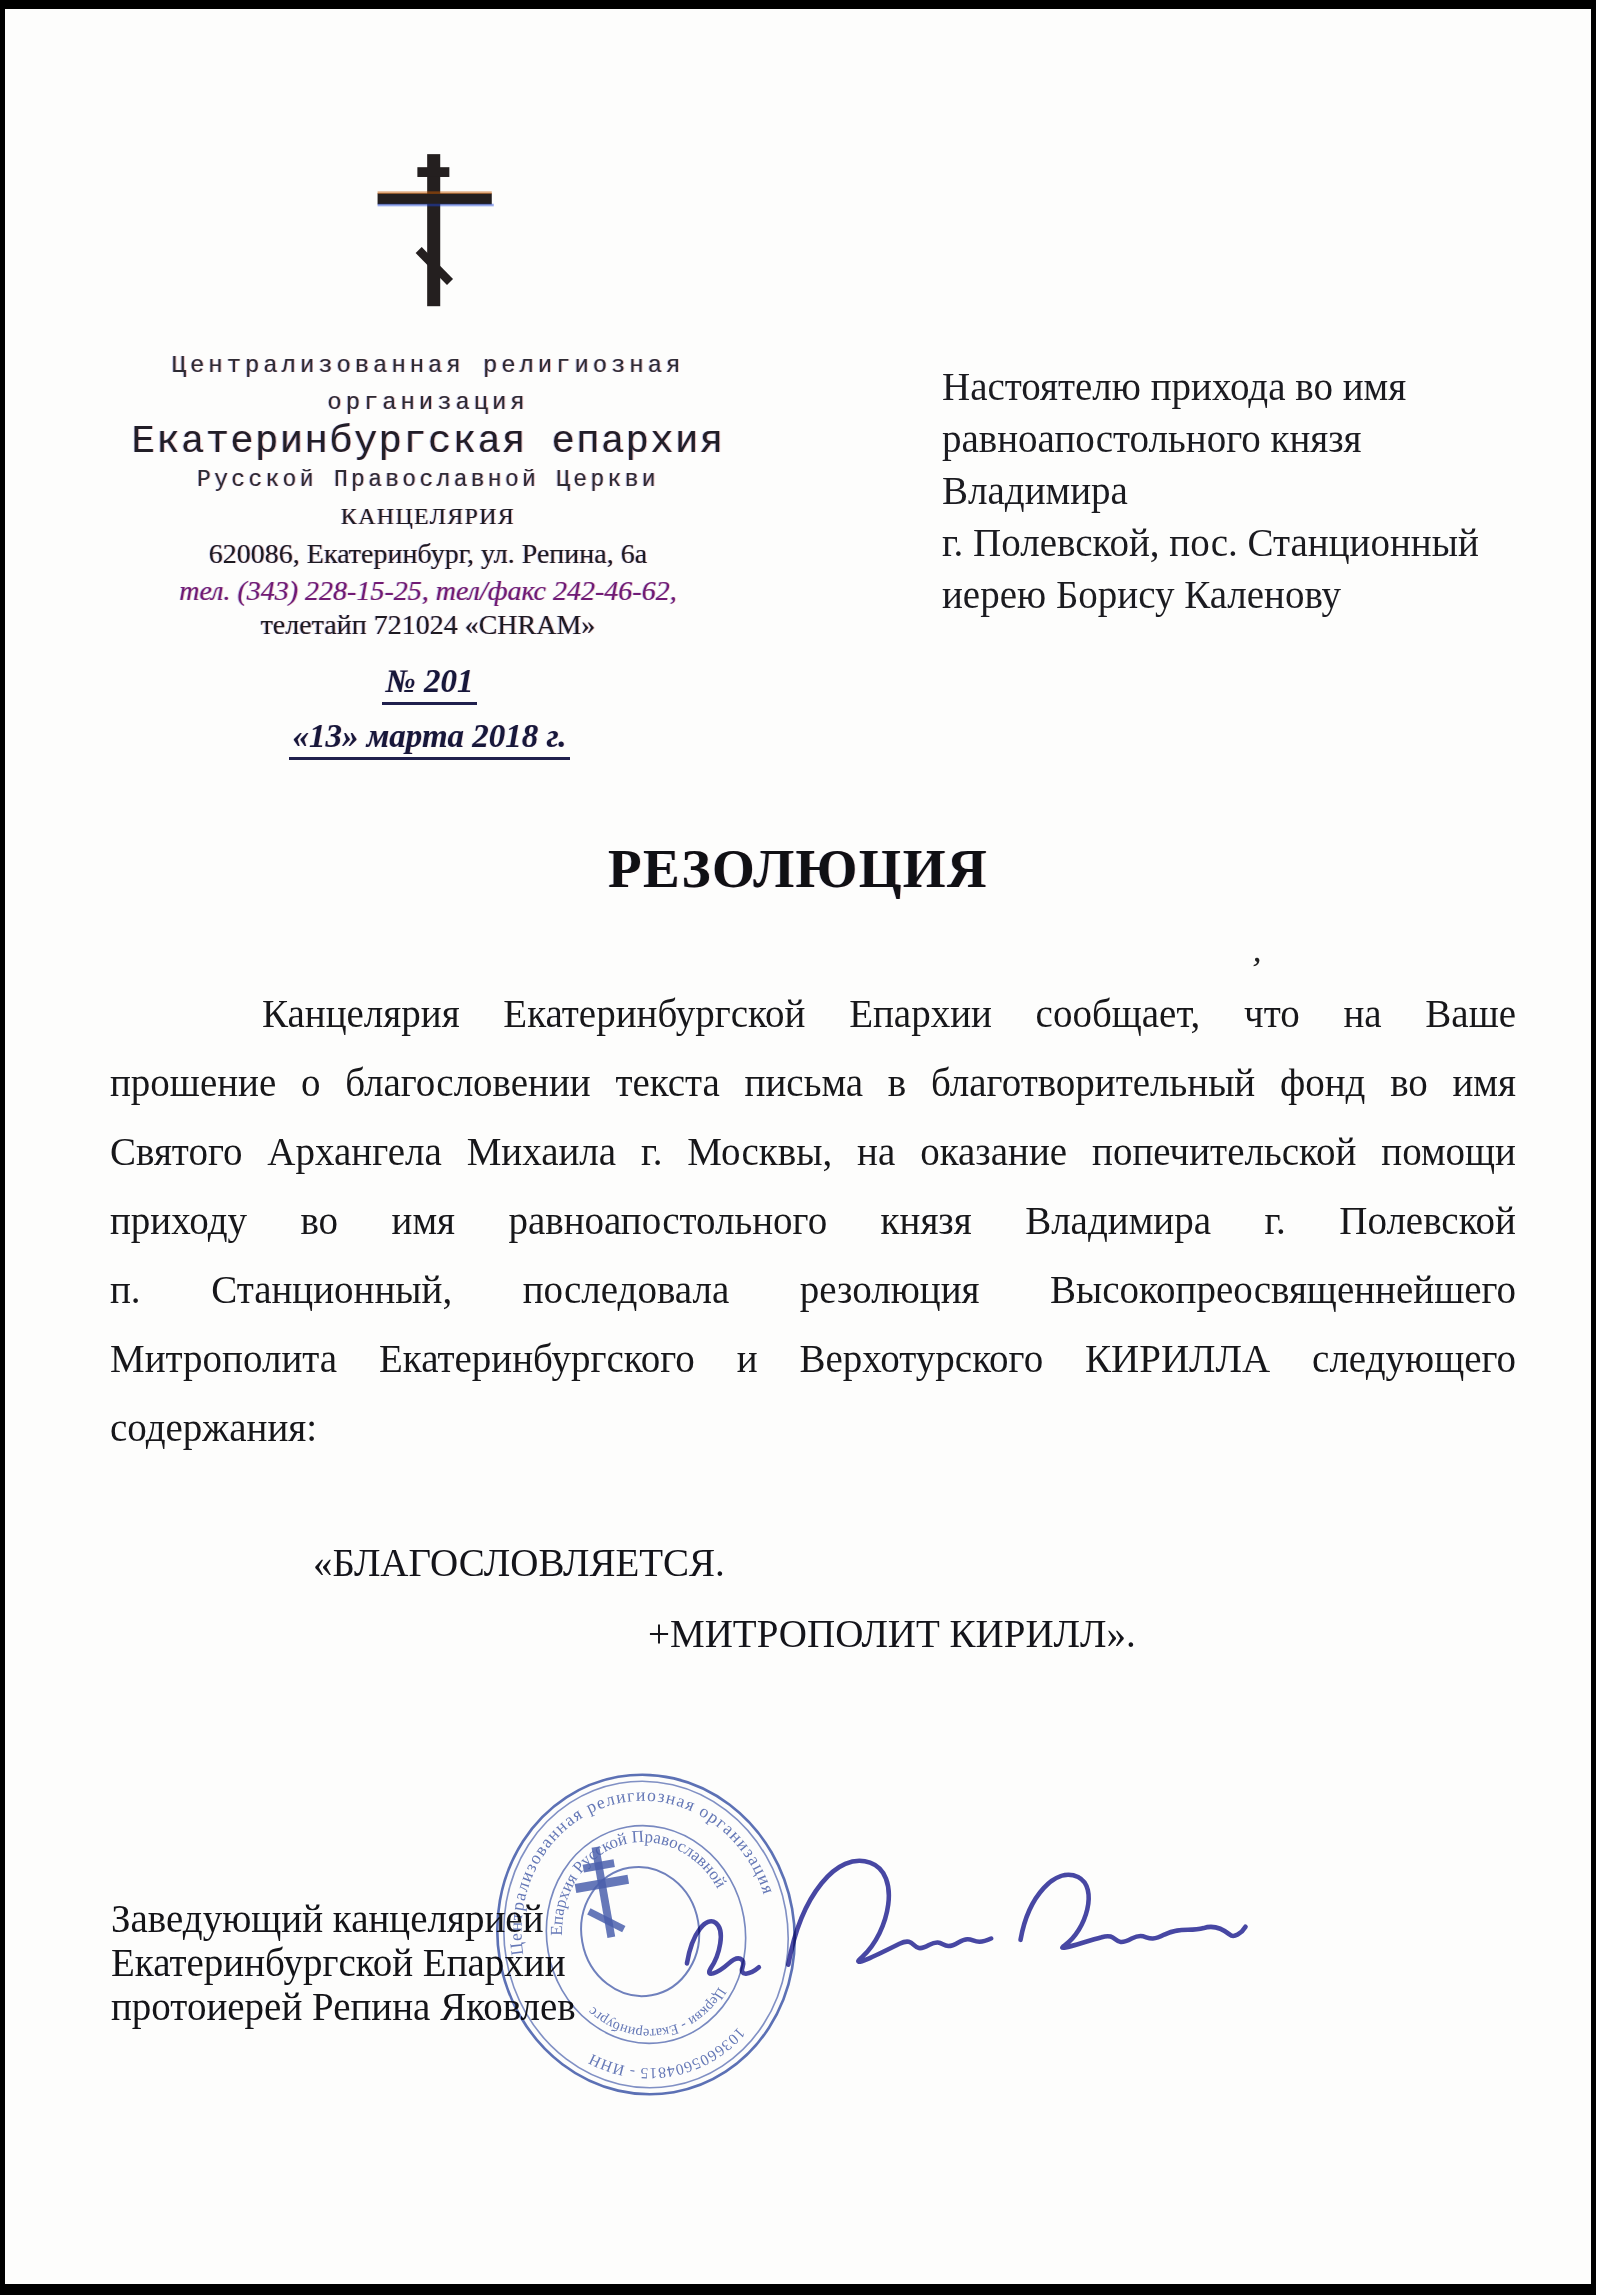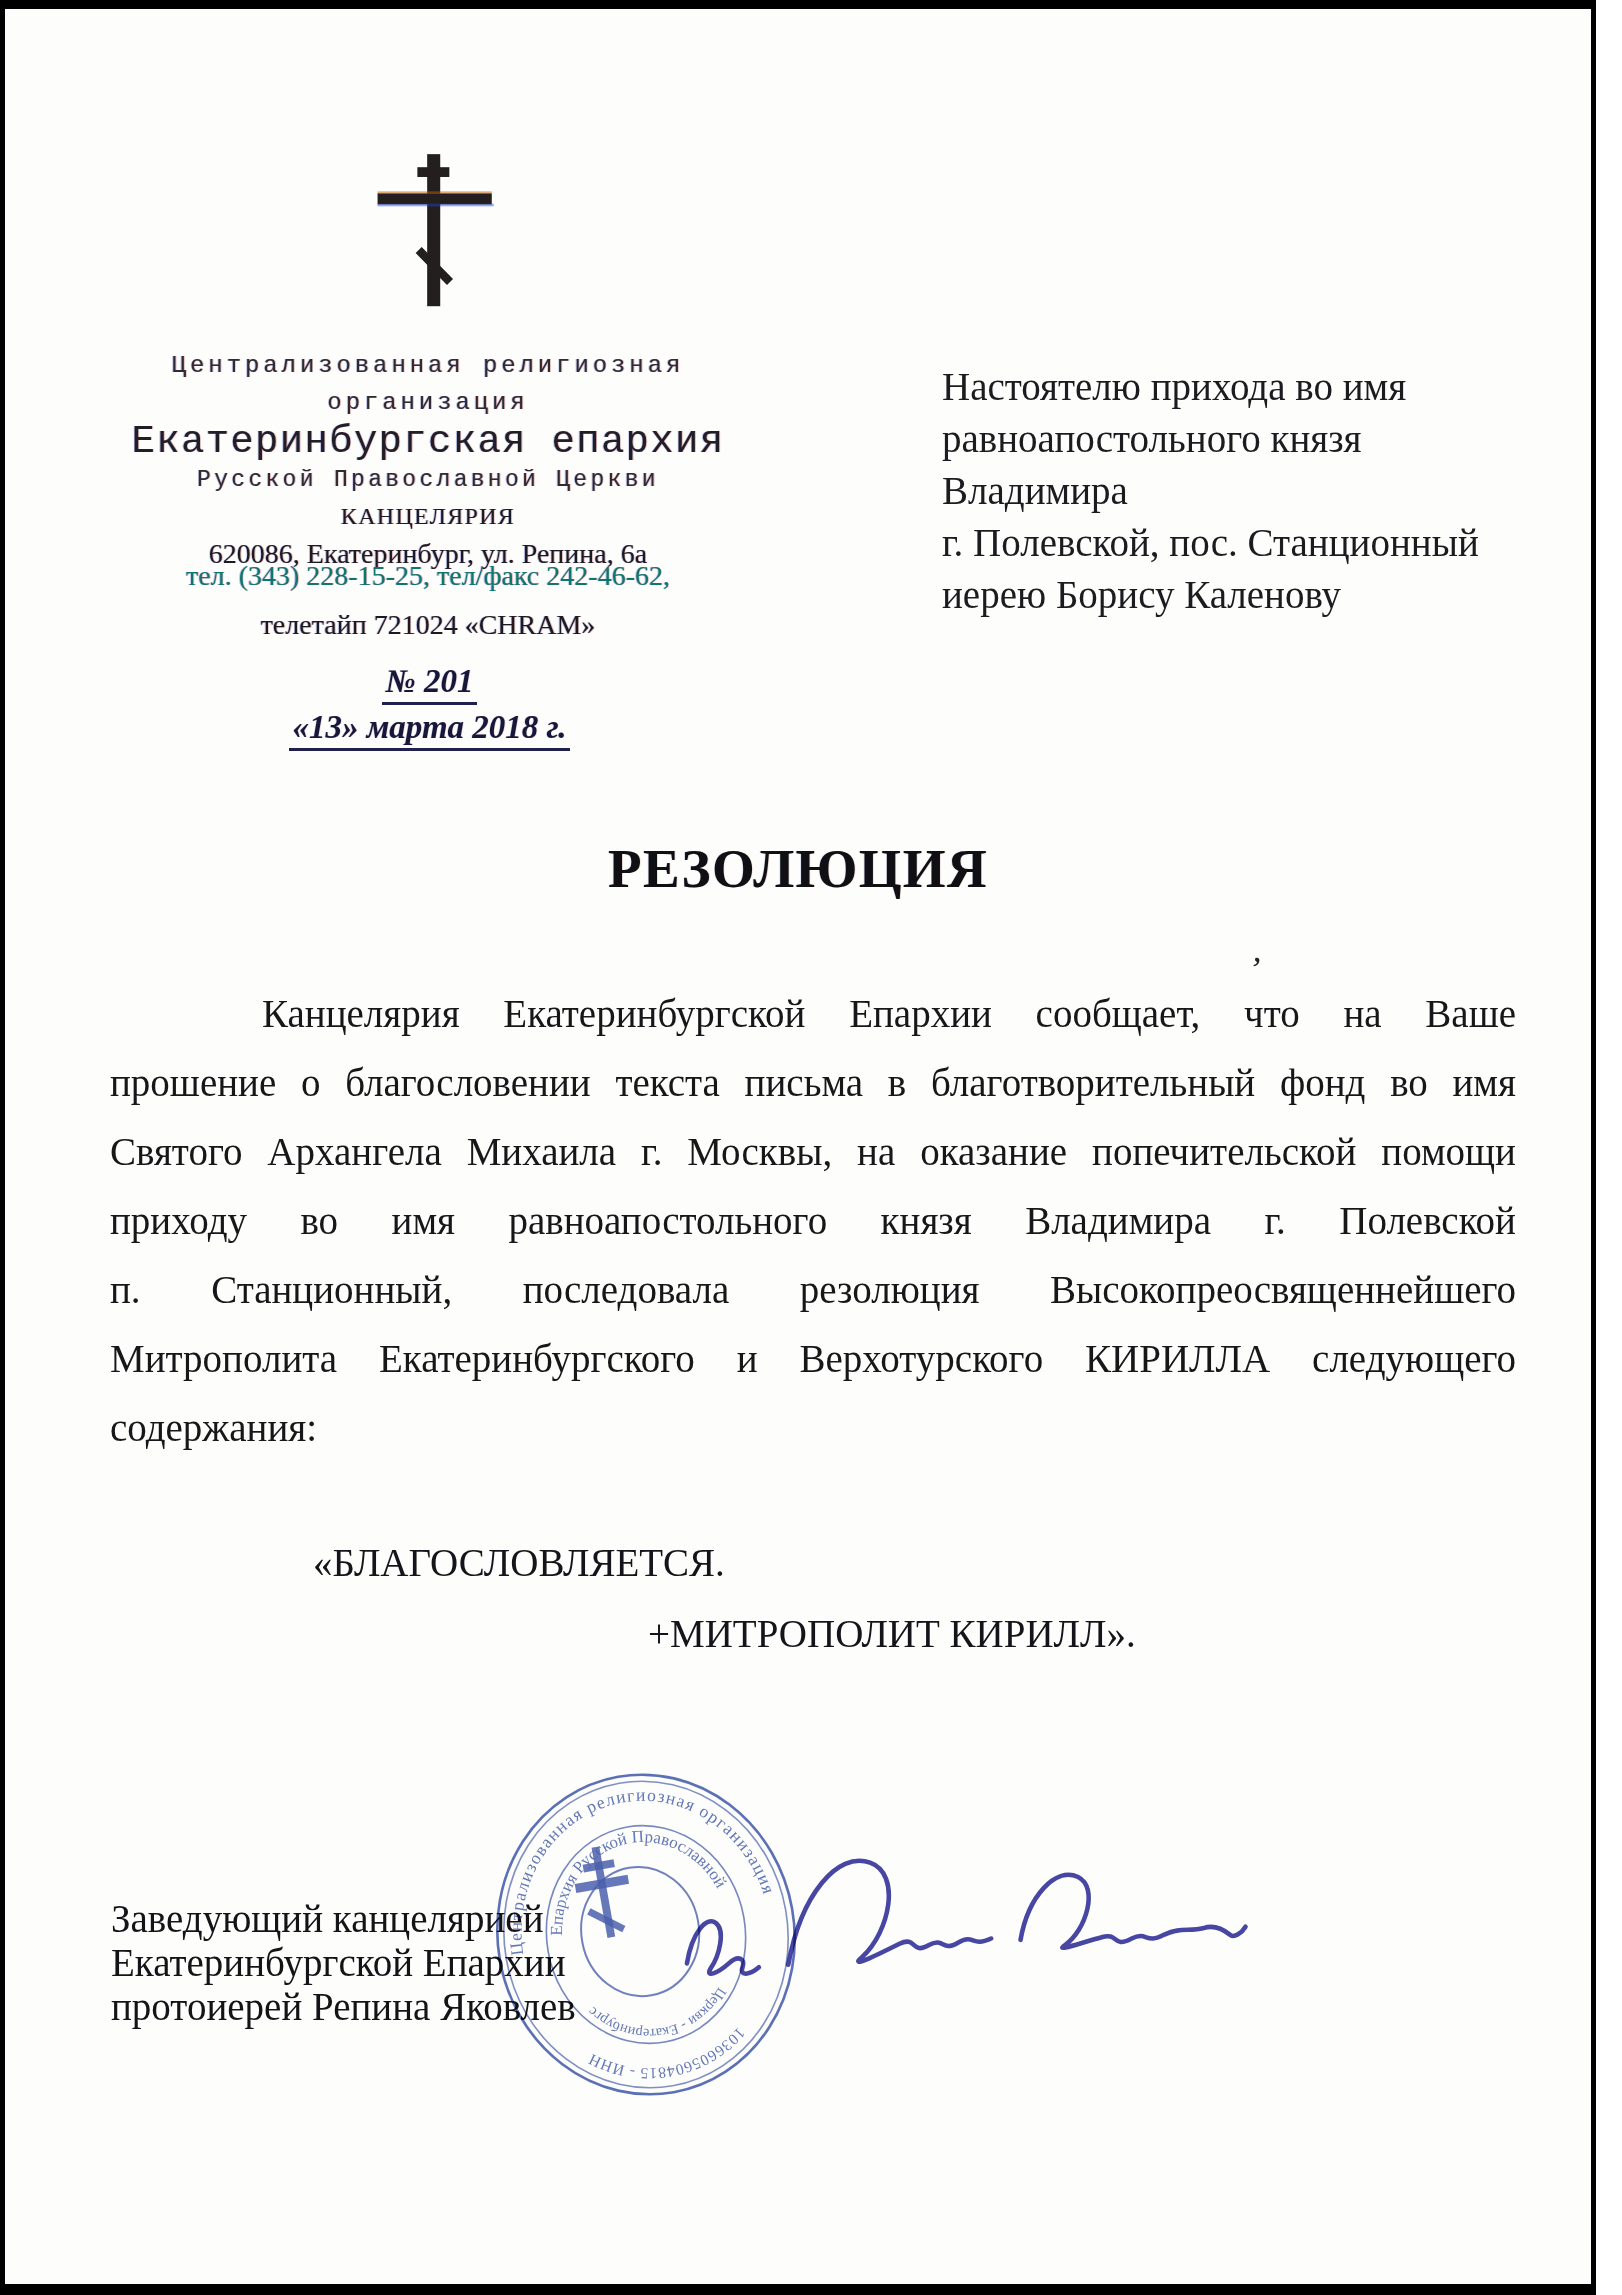--- a/index.html
+++ b/index.html
@@ -19,29 +19,29 @@
 
   .letterhead{left:86px;top:345px;width:674px;color:#2e2b33;}
   .letterhead .lh-line{position:absolute;left:0;width:100%;text-align:center;line-height:1;white-space:nowrap;}
   .lh-mono{font-family:"Liberation Mono","DejaVu Sans Mono",monospace;}
   .lh-l1{top:0;font-size:24px;letter-spacing:3.9px;}
   .lh-l2{top:37px;font-size:24px;letter-spacing:3.9px;}
   .lh-l3{top:69px;font-size:39px;letter-spacing:1.3px;color:#211e27;}
   .lh-l4{top:115px;font-size:23px;letter-spacing:3.3px;}
   .lh-l5{top:150px;font-size:24px;letter-spacing:1.3px;color:#1d1b22;}
   .lh-l6{top:186px;font-size:28px;color:#1d1b22;}
-  .lh-l7{top:208px;font-size:28px;color:#0f766e;}
+  .lh-l7{top:223px;font-size:28px;color:#701a75;font-style:italic;}
   .lh-l8{top:257px;font-size:28px;color:#1d1b22;}
 
   .recipient{left:937px;top:352px;width:615px;font-size:39px;line-height:52px;color:#1b1b20;}
 
   .doc-number{left:228px;top:654px;width:393px;text-align:center;color:#17173a;
     font-weight:bold;font-style:italic;font-size:33px;line-height:1.12;}
   .doc-number .ul{display:inline-block;border-bottom:3.3px solid #20204d;padding:0 3.9px 2px 3.9px;}
-  .doc-number .date-row{margin-top:4px;}
+  .doc-number .date-row{margin-top:13px;}
 
   .doc-title{left:0;top:828px;width:100%;text-align:center;
     font-size:55px;font-weight:bold;letter-spacing:1.3px;color:#101014;}
 
   .stray-mark{left:1245px;top:941px;font-size:35px;color:#222;transform:rotate(6deg);}
 
   .body-text{left:105px;top:970px;width:1406px;font-size:39px;color:#17171a;}
   .body-text .b-line{line-height:69px;text-align:justify;text-align-last:justify;white-space:normal;}
   .body-text .b-first{padding-left:152px;}
   .body-text .b-last{text-align-last:left;}

